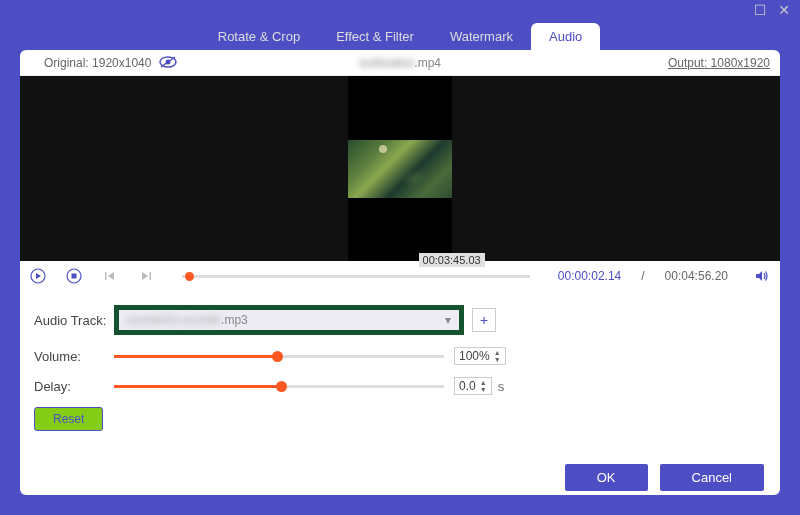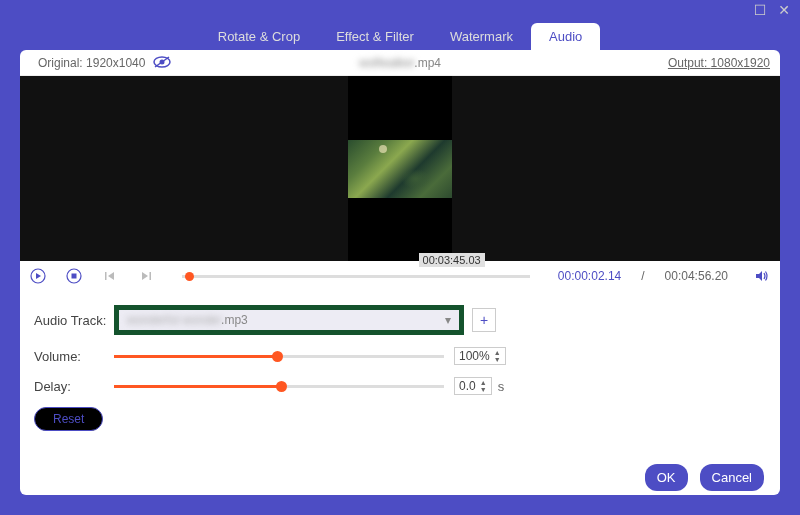--- a/index.html
+++ b/index.html
@@ -4,21 +4,21 @@
 <style>
 * { margin: 0; padding: 0; box-sizing: border-box; font-family: Arial, sans-serif; }
 body { width: 800px; height: 515px; background: #4d4dc4; overflow: hidden; }
 .titlebar { height: 20px; display: flex; justify-content: flex-end; align-items: center; padding: 0 10px; gap: 12px; }
 .titlebar span { color: #ccc; cursor: pointer; font-size: 14px; }
 .tabs { height: 30px; display: flex; justify-content: center; align-items: flex-end; gap: 0; }
 .tab { padding: 6px 18px; color: #ddd; font-size: 13px; cursor: pointer; border-radius: 6px 6px 0 0; }
 .tab.active { background: #fff; color: #4d4dc4; }
 .panel { background: #fff; margin: 0 20px; height: 445px; border-radius: 6px; display: flex; flex-direction: column; }
 .infobar { height: 26px; display: flex; align-items: center; font-size: 12px; color: #666; border-bottom: 1px solid #eee; position: relative; }
-.infobar .left { padding-left: 18px; display: flex; align-items: center; gap: 8px; }
+.infobar .left { padding-left: 24px; display: flex; align-items: center; gap: 8px; }
 .infobar .center { position: absolute; left: 50%; transform: translateX(-50%); color: #888; filter: blur(0.5px); }
 .infobar .right { margin-left: auto; padding-right: 10px; text-decoration: underline; }
 .eye-icon { color: #4d4dc4; font-size: 15px; }
 .preview { height: 185px; background: #111; display: flex; justify-content: center; align-items: center; }
 .vframe { width: 104px; height: 185px; background: #000; display: flex; justify-content: center; align-items: center; }
 .thumb { width: 104px; height: 58px; background: linear-gradient(135deg, #2a4d2e 0%, #5a7d3e 25%, #8ba84f 40%, #1e3a2e 60%, #4a6b3a 80%, #2d4a2f 100%); position: relative; overflow: hidden; }
 .thumb::before { content: ''; position: absolute; top: 10%; left: 30%; width: 8px; height: 8px; background: rgba(255,240,200,0.6); border-radius: 50%; }
 .thumb::after { content: ''; position: absolute; bottom: 15%; right: 20%; width: 30px; height: 20px; background: radial-gradient(ellipse, #3a5a35 0%, transparent 70%); }
 .controls { height: 30px; display: flex; align-items: center; padding: 0 10px; gap: 20px; font-size: 12px; }
 .ctrl-icon { color: #4d4dc4; font-size: 16px; cursor: pointer; display: inline-flex; width: 16px; height: 16px; align-items: center; justify-content: center; }
@@ -31,23 +31,23 @@
 .row { display: flex; align-items: center; margin-bottom: 12px; }
 .row .label { width: 80px; }
 .track-select { flex: 1; max-width: 350px; background: #edecf4; border: 5px solid #14532d; padding: 3px 8px; color: #888; font-size: 12px; display: flex; justify-content: space-between; align-items: center; cursor: pointer; }
 .add-btn { width: 24px; height: 24px; border: 1px solid #ccc; margin-left: 8px; display: flex; align-items: center; justify-content: center; color: #4d4dc4; cursor: pointer; font-size: 14px; }
 .slider-track { width: 330px; height: 3px; background: #ddd; position: relative; margin-right: 10px; }
 .slider-fill { position: absolute; height: 3px; background: #ff5722; left: 0; }
 .slider-knob { position: absolute; top: -4px; width: 11px; height: 11px; background: #ff5722; border-radius: 50%; }
 .spinbox { display: flex; align-items: center; border: 1px solid #ccc; padding: 1px 4px; font-size: 12px; color: #444; gap: 4px; }
 .spin-arrows { display: flex; flex-direction: column; font-size: 7px; color: #666; line-height: 1; cursor: pointer; }
 .unit { margin-left: 6px; color: #666; }
-.reset-btn { border: 1px solid #4d4dc4; color: #4d4dc4; background: #000000; padding: 4px 18px; font-size: 12px; border-radius: 12px; cursor: pointer; }
+.reset-btn { border: 1px solid #4d4dc4; color: #4d4dc4; background: #84cc16; padding: 4px 18px; font-size: 12px; border-radius: 3px; cursor: pointer; }
 .footer { margin-top: auto; height: 48px; display: flex; justify-content: flex-end; align-items: center; gap: 12px; padding: 0 16px; }
-.btn { background: #4d4dc4; color: #fff; border: none; padding: 6px 12px; font-size: 13px; border-radius: 12px; cursor: pointer; margin-top: 13px; }
+.btn { background: #4d4dc4; color: #fff; border: none; padding: 6px 32px; font-size: 13px; border-radius: 2px; cursor: pointer; margin-top: 13px; }
 </style>
 </head>
 <body>
 
 <div class="titlebar">
   <span>☐</span>
   <span>✕</span>
 </div>
 
 <div class="tabs">

